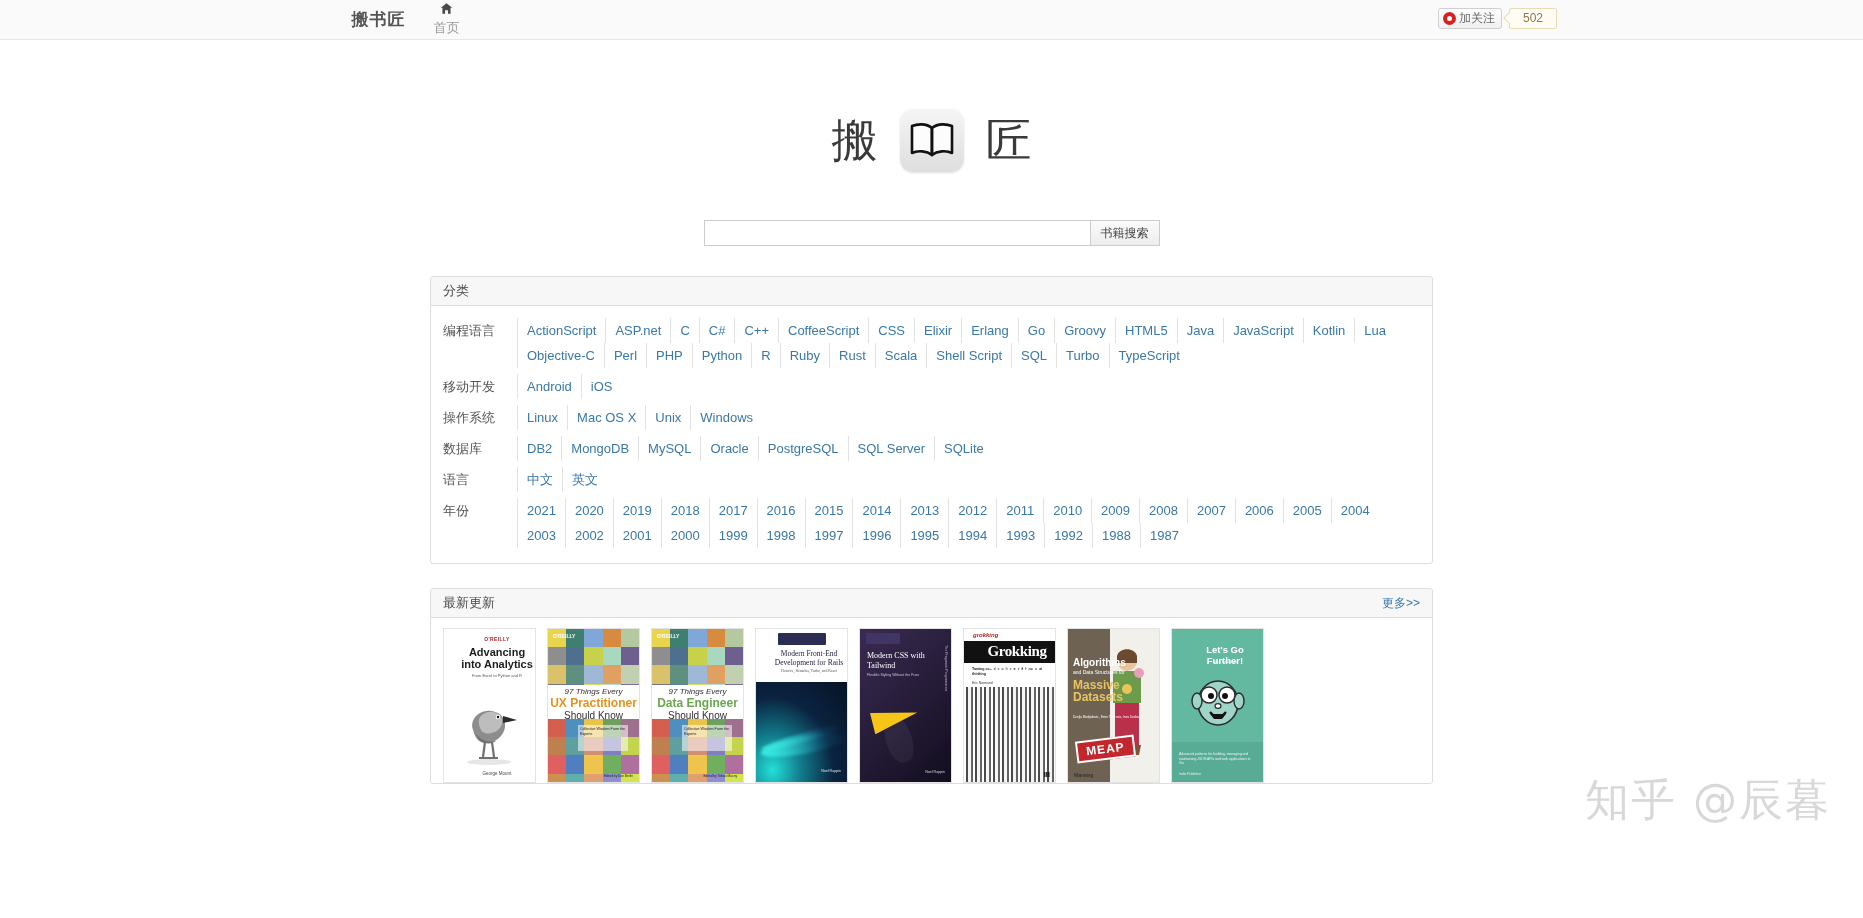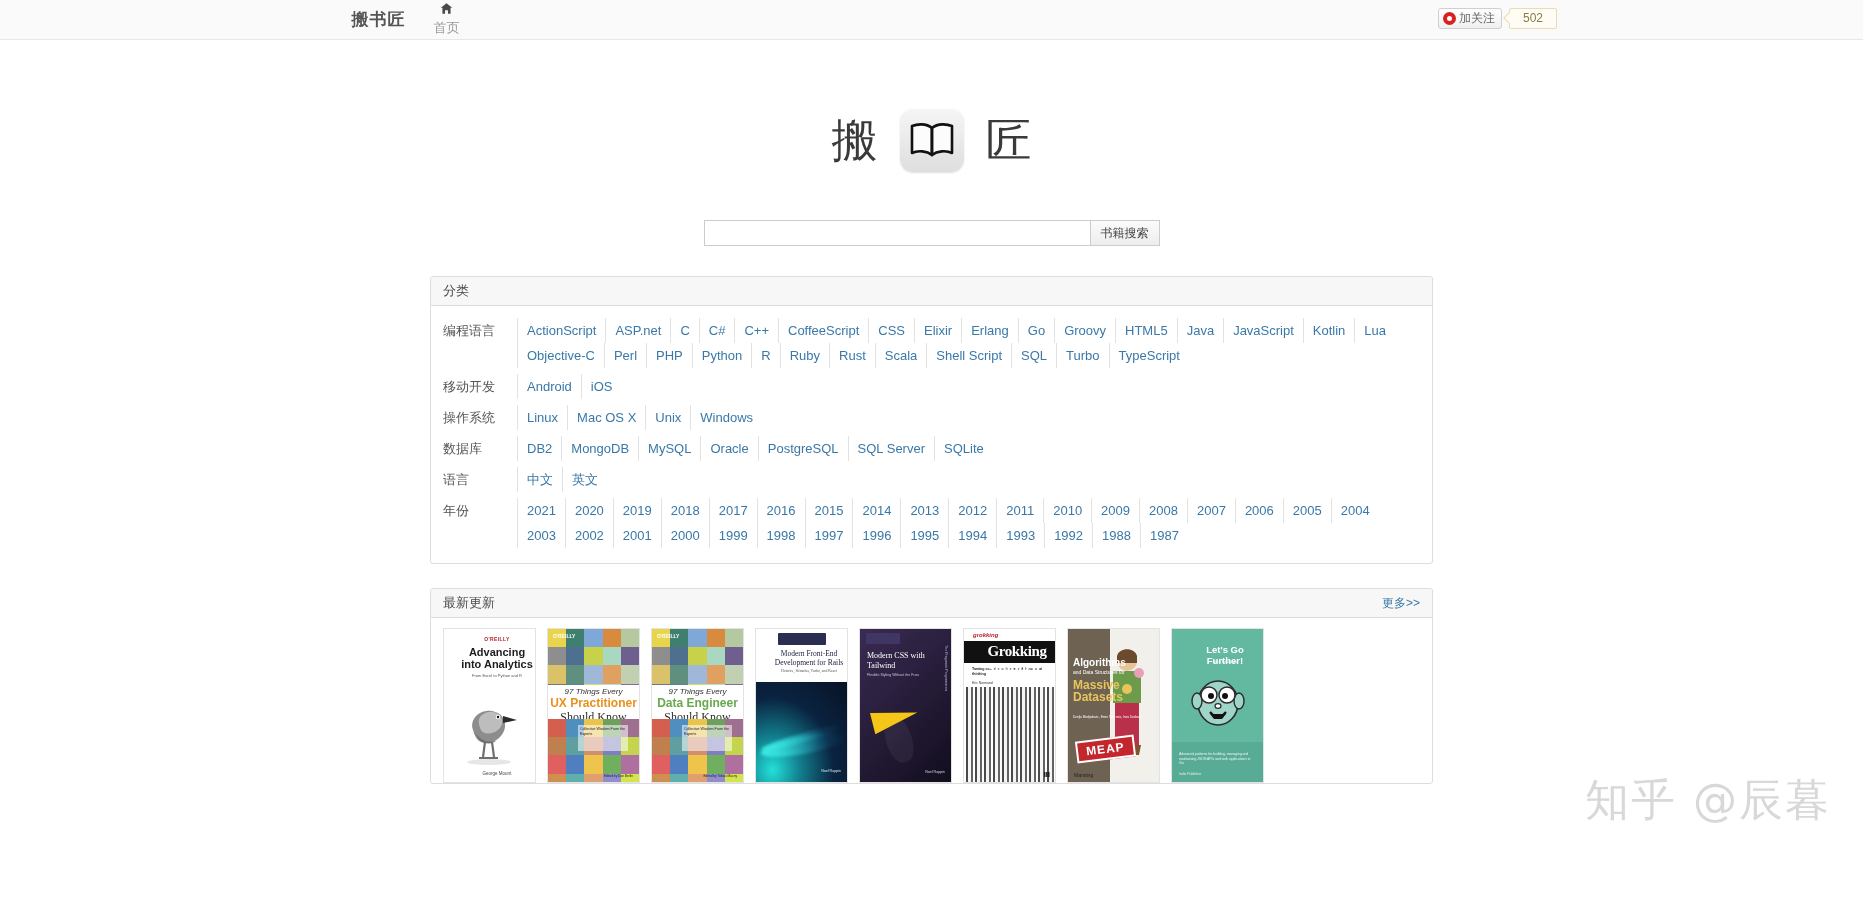--- a/index.html
+++ b/index.html
@@ -258,21 +258,21 @@
   .bird{ position:absolute; left:50%; transform:translateX(-50%); bottom:16px; }
 
   
   .mosaic{ position:absolute; left:0; right:0; display:grid; grid-template-columns:repeat(5,1fr); }
   .mosaic div{ padding-top:100%; }
   .c2{ background:#fff; }
   .c2 .orl{ top:4px; font-size:5px; color:#fff; font-weight:bold; z-index:3; text-align:left; left:5px;}
   .c2 .band{ position:absolute; left:0; right:0; background:#fff; }
   .c2 .l1{ font-size:8px; color:#2f2f2f; font-style:italic; }
   .c2 .l2{ font-size:12px; color:#e8911c; font-weight:bold; }
-  .c2 .l3{ font-size:12px; color:#2f2f2f;font-family:Liberation Serif, serif; }
+  .c2 .l3{ font-size:10px; color:#2f2f2f; }
   .c3 .l2{ color:#6aa84f; }
 
   
   .c4{ background:#fff; }
   .c4 .pub{ position:absolute; top:4px; left:50%; transform:translateX(-50%); width:48px; height:12px; background:#2b2d52; border-radius:1px;}
   .c4 .ttl{ top:20px; font-size:7.5px; color:#1a1a3a; line-height:9px; font-family:"Liberation Serif",serif; }
   .c4 .sub{ top:40px; font-size:3.8px; color:#555; font-family:"Liberation Serif",serif;}
   .c4 .art{ position:absolute; left:0; right:0; bottom:0; height:100px;
     background:radial-gradient(ellipse at 18% 88%, #23e0d8 0%, #12808f 26%, #0a2340 58%, #071324 100%);}
   .c4 .beam{ position:absolute; left:4px; bottom:28px; width:86px; height:18px;

